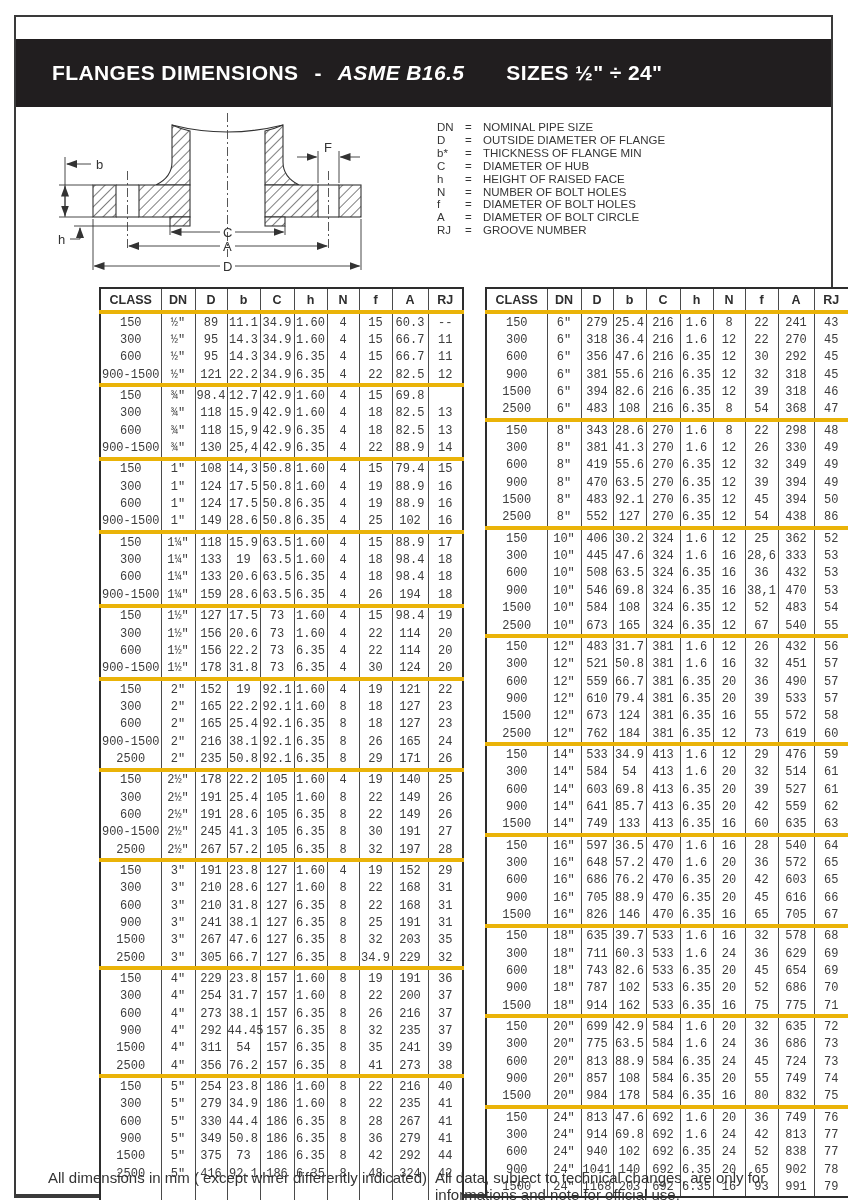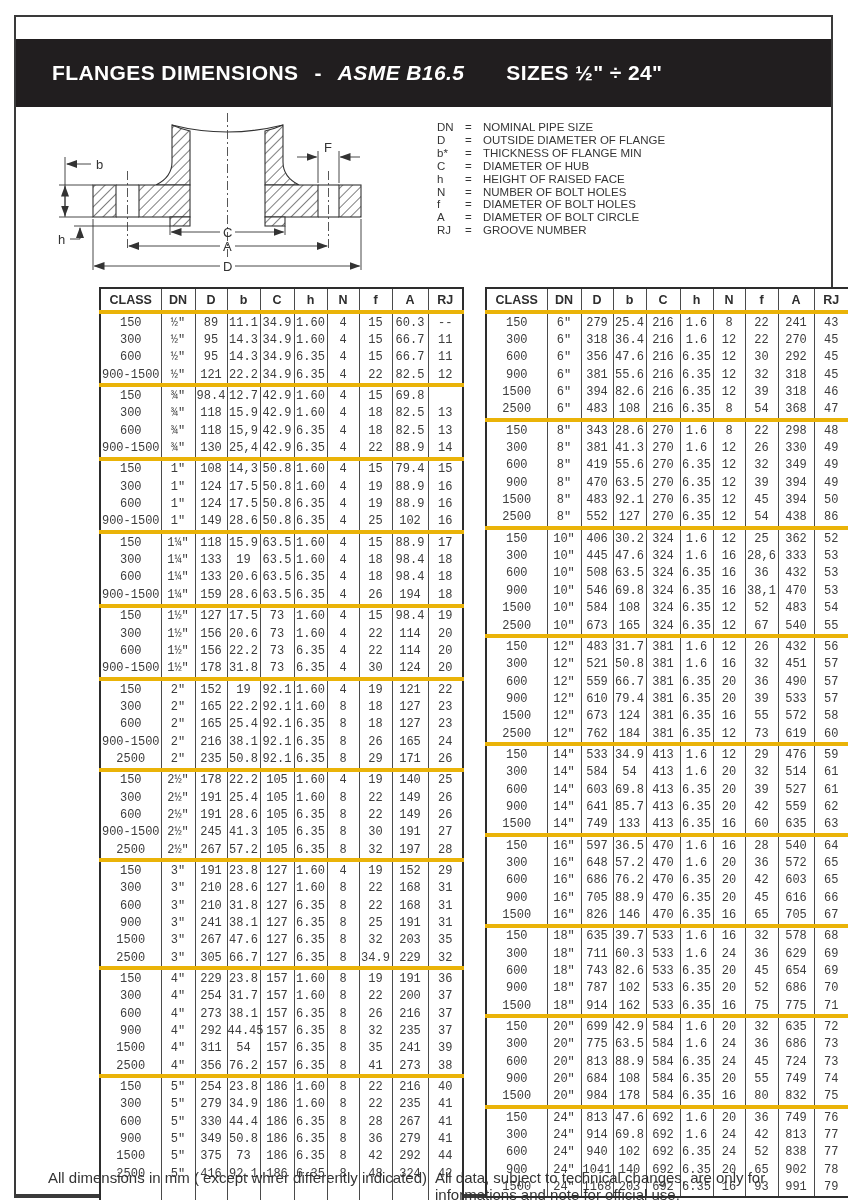--- a/index.html
+++ b/index.html
@@ -1346,21 +1346,21 @@
           <td>584</td>
           <td>6.35</td>
           <td>24</td>
           <td>45</td>
           <td>724</td>
           <td>73</td>
         </tr>
         <tr>
           <td>900</td>
           <td>20"</td>
-          <td>684</td>
+          <td>857</td>
           <td>108</td>
           <td>584</td>
           <td>6.35</td>
           <td>20</td>
           <td>55</td>
           <td>749</td>
           <td>74</td>
         </tr>
         <tr>
           <td>1500</td>

